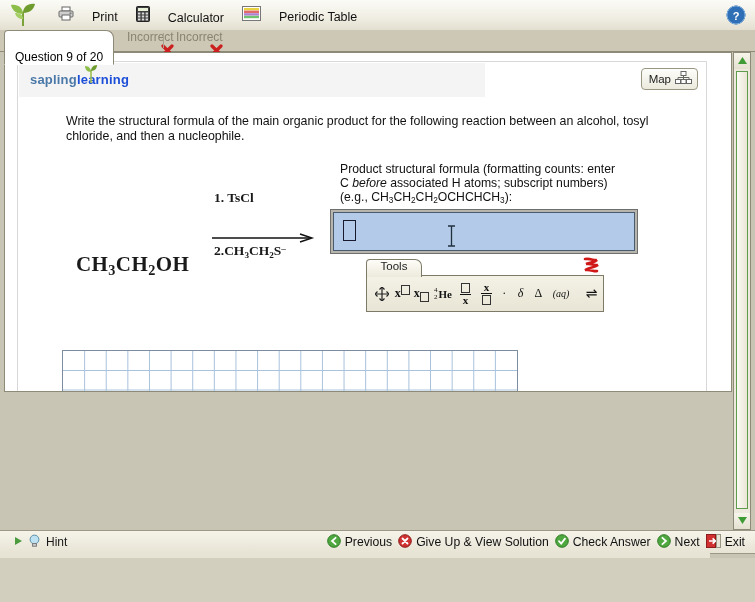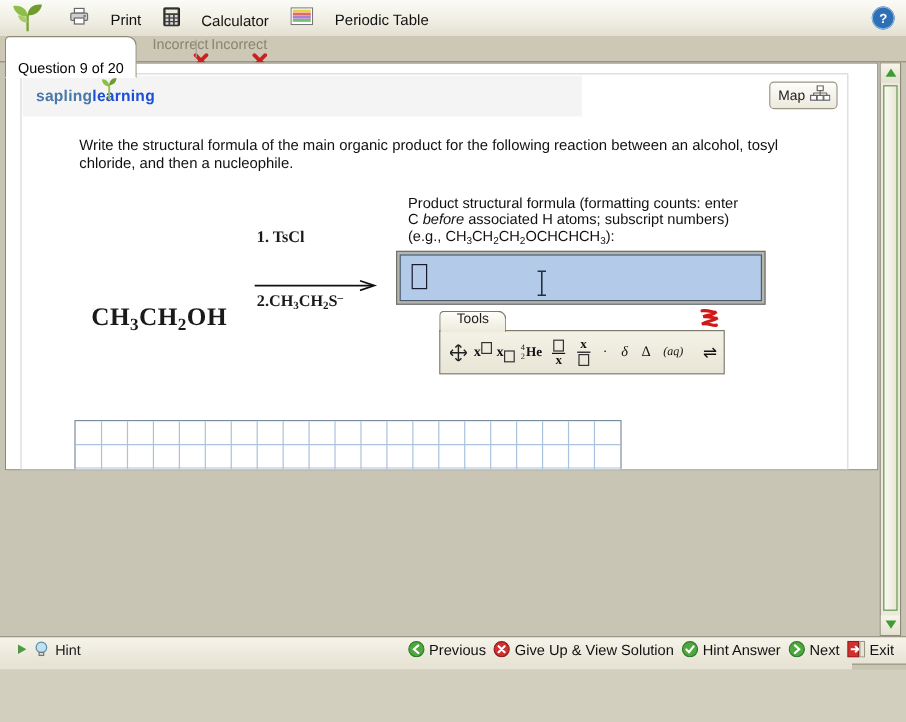--- a/index.html
+++ b/index.html
@@ -484,21 +484,21 @@
       <span>Give Up &amp; View Solution</span>
     </div>
 
     <div class="navbtn">
       <span>
         <svg width="14" height="14" viewBox="0 0 14 14">
           <circle cx="7" cy="7" r="6.3" fill="#4fa83f" stroke="#2e7a26"></circle>
           <path d="M4 7.2 L6.2 9.5 L10 4.6" stroke="#fff" stroke-width="1.8" fill="none" stroke-linecap="round"></path>
         </svg>
       </span>
-      <span>Hint Answer</span>
+      <span>Check Answer</span>
     </div>
 
     <div class="navbtn">
       <span>
         <svg width="14" height="14" viewBox="0 0 14 14">
           <circle cx="7" cy="7" r="6.3" fill="#4fa83f" stroke="#2e7a26"></circle>
           <path d="M5.4 3.8 L9 7 L5.4 10.2" stroke="#fff" stroke-width="1.8" fill="none" stroke-linecap="round"></path>
         </svg>
       </span>
       <span>Next</span>

